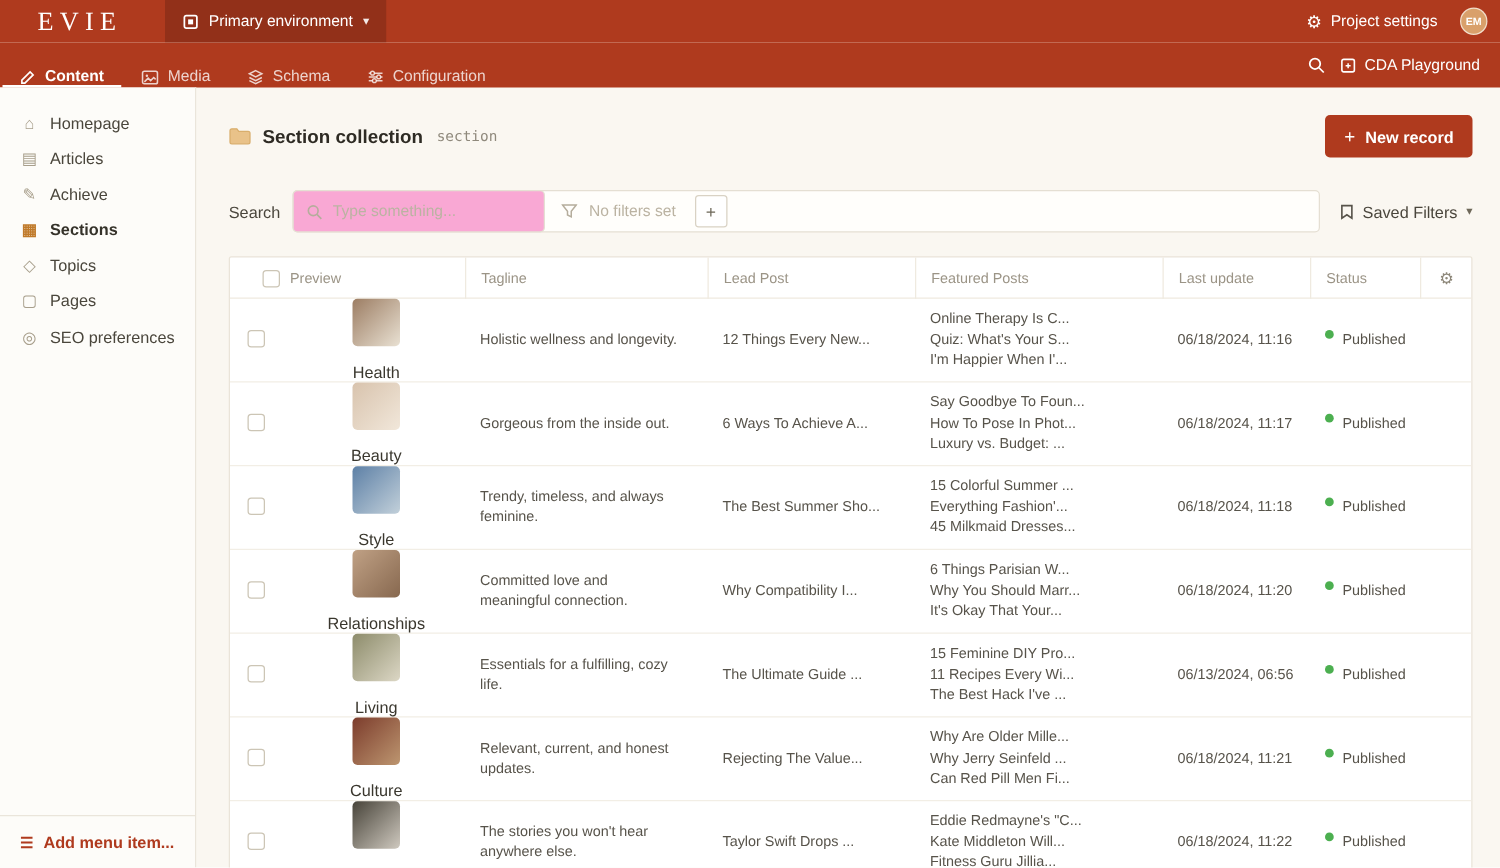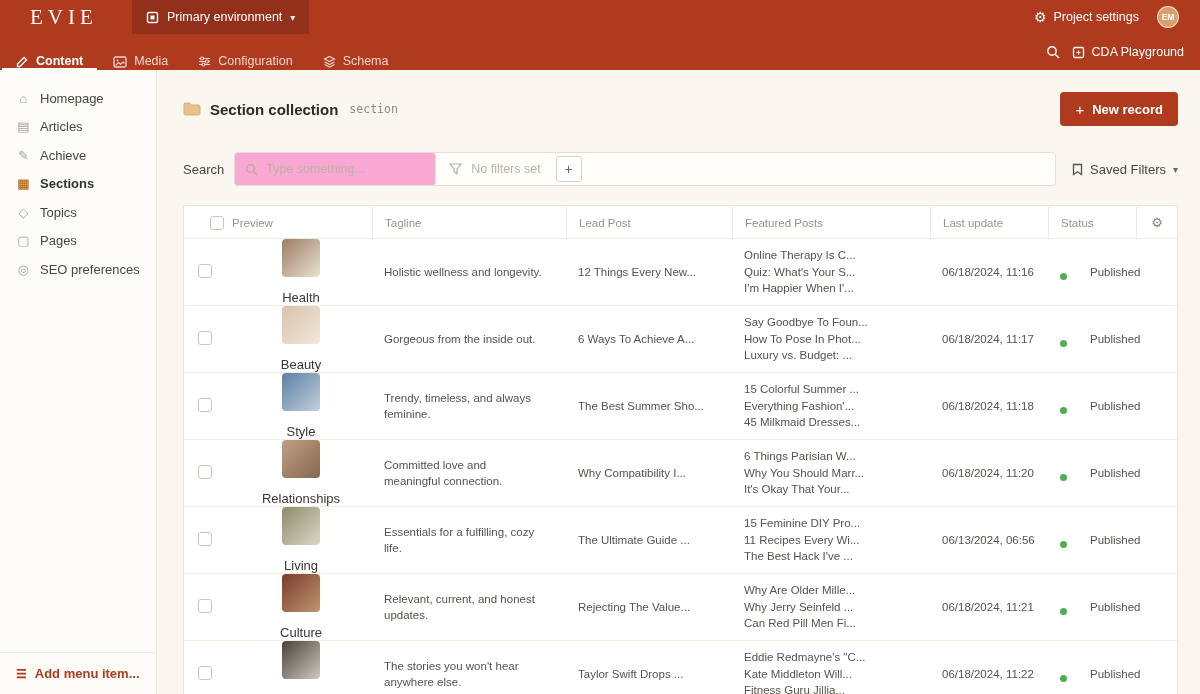--- a/index.html
+++ b/index.html
@@ -6,21 +6,21 @@
   html,body { width:1200px; height:694px; overflow:hidden; }
   body { font-family:"Liberation Sans", sans-serif; background:#FAF7F1; color:#3C382F; font-size:13px; }
 
   
   .topbar { height:34px; background:#AF3A1E; display:flex; align-items:center; }
   .logo { width:132px; padding-left:30px; font-family:"Liberation Serif", serif; font-size:21px; letter-spacing:5px; color:#fff; }
   .env-btn { height:34px; background:rgba(0,0,0,.16); color:#fff; display:flex; align-items:center; gap:8px; padding:0 14px; font-size:12.5px; cursor:pointer; }
   .env-btn .chev { font-size:10px; opacity:.9; }
   .top-spacer { flex:1; }
   .proj-settings { color:#fff; font-size:12.5px; display:flex; align-items:center; gap:7px; margin-right:18px; cursor:pointer; }
-  .avatar { width:22px; height:22px; border-radius:50%; background:#D9A06B; border:1px solid rgba(255,255,255,.65); color:#fff; font-size:8.5px; font-weight:bold; display:flex; align-items:center; justify-content:center; margin-right:21px; }
+  .avatar { width:22px; height:22px; border-radius:50%; background:#D9A06B; border:1px solid rgba(255,255,255,.65); color:#fff; font-size:8.5px; font-weight:bold; display:flex; align-items:center; justify-content:center; margin-right:10px; }
 
   .navbar { height:36px; background:#AF3A1E; display:flex; align-items:center; }
   .tab { height:36px; display:flex; align-items:flex-end; gap:7px; padding:0 14px; color:rgba(255,255,255,.78); font-size:12.5px; cursor:pointer; border-bottom:2px solid transparent; margin-left:2px; }
   .tab.active { color:#fff; font-weight:bold; border-bottom:2px solid #fff; }
   .nav-spacer { flex:1; }
   .nav-search { color:#fff; padding:0 12px; cursor:pointer; display:flex; align-items:center; }
   .playground { color:#fff; font-size:12.5px; display:flex; align-items:center; gap:7px; margin-right:16px; cursor:pointer; }
 
   
   .shell { display:flex; height:624px; }
@@ -61,21 +61,21 @@
   .thead .hgear { justify-content:flex-end; padding-right:14px; color:#8D8779; cursor:pointer; font-size:13px; }
   .tbody .trow { min-height:60.5px; border-bottom:1px solid #F2EEE5; cursor:pointer; }
   .tbody .trow:last-child { border-bottom:none; }
   input[type=checkbox] { appearance:none; width:14px; height:14px; border:1.5px solid #CCC5B5; border-radius:3px; background:#fff; cursor:pointer; }
   .c-preview { display:flex; align-items:center; gap:13px;flex-direction:column; }
   .thumb { width:38px; height:38px; border-radius:4px; flex:none; }
   .row-name { font-size:13px; color:#3A372E; }
   .cell { padding-left:12px; font-size:11.5px; color:#57534A; line-height:1.4; }
   .c-tagline { padding-right:22px; }
   .c-featured div { white-space:nowrap; line-height:1.45; }
-  .c-status { display:flex; align-items:flex-end; gap:23px; }
+  .c-status { display:flex; align-items:flex-start; gap:7px; }
   .dot { width:7px; height:7px; border-radius:50%; background:#4CAF50; flex:none; }
 
   svg { display:block; }
 </style>
 </head>
 <body>
 
 <div class="topbar">
   <div class="logo">EVIE</div>
   <div class="env-btn">
@@ -107,40 +107,40 @@
   </div>
   <div class="tab">
     <span style="display:flex">
       <svg width="14" height="12" viewBox="0 0 14 12">
           <rect x="1" y="1" width="12" height="10" rx="1.5" fill="none" stroke="rgba(255,255,255,.78)" stroke-width="1.3"></rect>
           <circle cx="4.5" cy="4.5" r="1" fill="rgba(255,255,255,.78)"></circle>
           <path d="M2.5 9.5l3-3 2 2 2.5-2.5 1.5 1.5" fill="none" stroke="rgba(255,255,255,.78)" stroke-width="1.2"></path>
         </svg>
     </span>
     <span>Media</span>
+  </div>
+  <div class="tab">
+    <span style="display:flex">
+      <svg width="13" height="13" viewBox="0 0 13 13">
+          <path d="M6.5 1.5l5 2.5-5 2.5-5-2.5z" fill="none" stroke="rgba(255,255,255,.78)" stroke-width="1.2"></path>
+          <path d="M1.5 7l5 2.5 5-2.5M1.5 9.5l5 2.5 5-2.5" fill="none" stroke="rgba(255,255,255,.78)" stroke-width="1.2"></path>
+        </svg>
+    </span>
+    <span>Schema</span>
   </div>
   <div class="tab">
     <span style="display:flex">
       <svg width="13" height="13" viewBox="0 0 13 13">
           <path d="M1 3.5h11M1 6.5h11M1 9.5h11" stroke="rgba(255,255,255,.78)" stroke-width="1.2"></path>
           <circle cx="4" cy="3.5" r="1.5" fill="#AF3A1E" stroke="rgba(255,255,255,.78)" stroke-width="1.1"></circle>
           <circle cx="9" cy="6.5" r="1.5" fill="#AF3A1E" stroke="rgba(255,255,255,.78)" stroke-width="1.1"></circle>
           <circle cx="5.5" cy="9.5" r="1.5" fill="#AF3A1E" stroke="rgba(255,255,255,.78)" stroke-width="1.1"></circle>
         </svg>
     </span>
     <span>Configuration</span>
-  </div>
-  <div class="tab">
-    <span style="display:flex">
-      <svg width="13" height="13" viewBox="0 0 13 13">
-          <path d="M6.5 1.5l5 2.5-5 2.5-5-2.5z" fill="none" stroke="rgba(255,255,255,.78)" stroke-width="1.2"></path>
-          <path d="M1.5 7l5 2.5 5-2.5M1.5 9.5l5 2.5 5-2.5" fill="none" stroke="rgba(255,255,255,.78)" stroke-width="1.2"></path>
-        </svg>
-    </span>
-    <span>Schema</span>
   </div>
   <div class="nav-spacer"></div>
   <div class="nav-search">
     <span style="display:flex">
       <svg width="14" height="14" viewBox="0 0 14 14">
           <circle cx="6" cy="6" r="4.2" fill="none" stroke="#fff" stroke-width="1.4"></circle>
           <path d="M9.2 9.2L13 13" stroke="#fff" stroke-width="1.4"></path>
         </svg>
     </span>
   </div>

